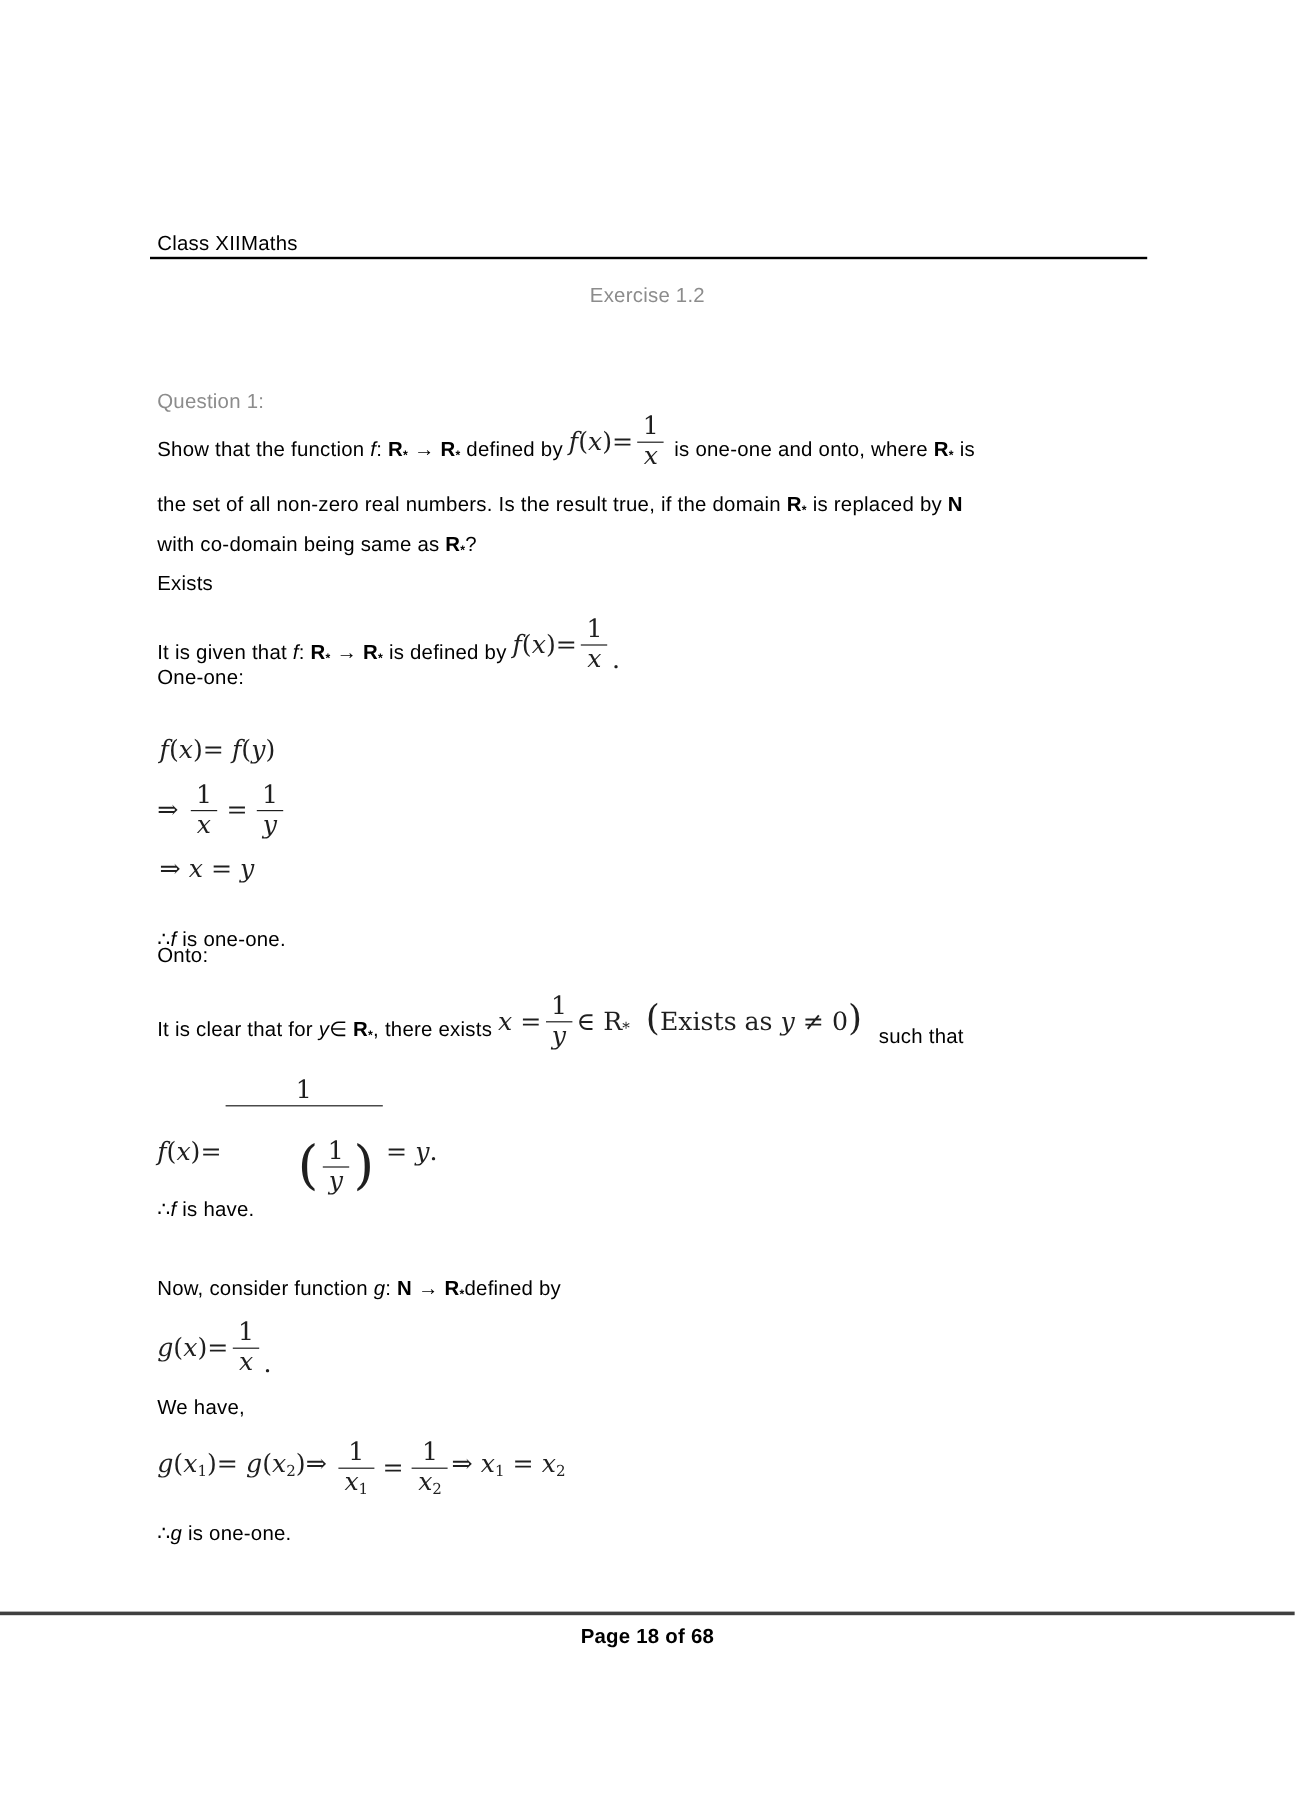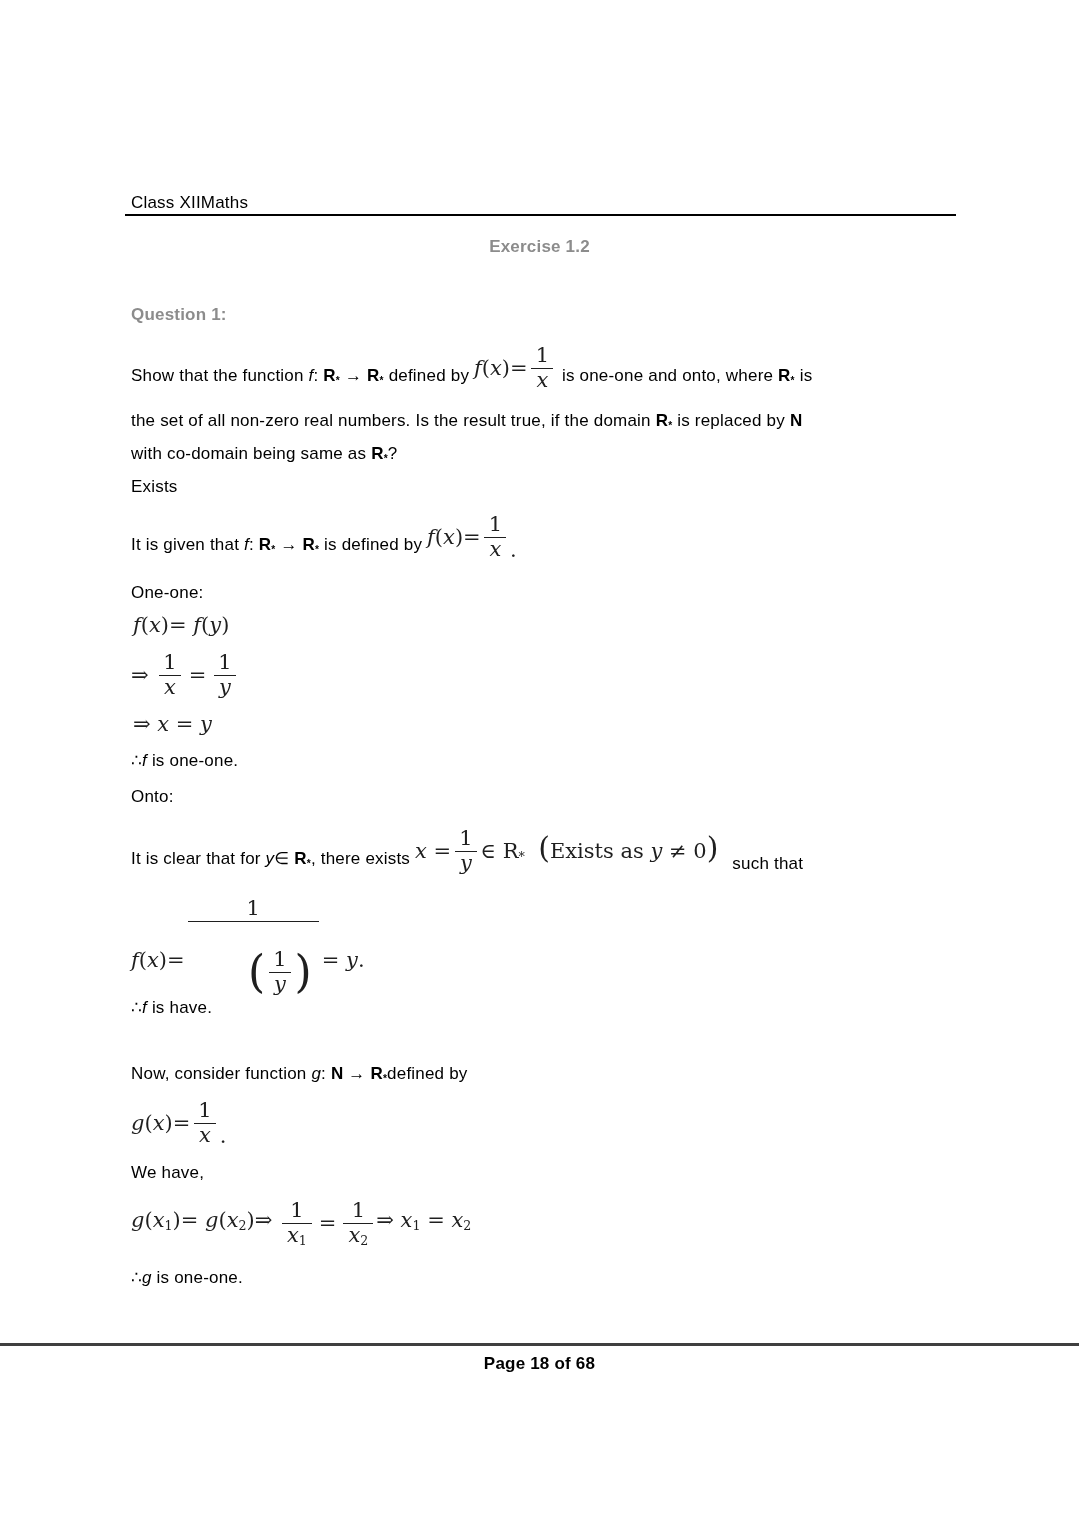--- a/index.html
+++ b/index.html
@@ -9,21 +9,21 @@
     background:#ffffff;
     font-family:"Liberation Sans",sans-serif;
     font-size:17px;color:#000000;
     letter-spacing:0.2px;
     overflow:hidden;
     padding-left:23px;
   }
   .line{position:absolute;left:131px;white-space:pre;line-height:22px;}
   .flexline{display:flex;align-items:flex-end;}
   .center{left:0;width:1079px;text-align:center;}
-  .gray{color:#8c8c8c;font-weight:bold;}
+  .gray{color:#8c8c8c;font-weight:normal;}
   .b{font-weight:bold;}
   .i{font-style:italic;}
   .sub{font-size:0.6em;vertical-align:-0.25em;}
   .bigp{font-size:30px;line-height:1;}
   .bigp2{font-size:44px;line-height:0.85;font-weight:300;font-style:normal;}
   .math{font-family:"DejaVu Serif","Liberation Serif",serif;font-size:21px;color:#1f1f1f;letter-spacing:0;}
   .mrow{display:inline-flex;align-items:center;white-space:pre;}
   .frac{display:inline-flex;flex-direction:column;align-items:center;margin:0 3px;}
   .fn{display:block;padding:0 5px;line-height:1.12;text-align:center;}
   .fd{display:block;padding:0 5px;line-height:1.12;border-top:1.5px solid #1f1f1f;text-align:center;}
@@ -42,21 +42,21 @@
 <div class="page">
 
   <div class="line hdr" style="top:192px">
     <span>Class XII</span>
     <span>Maths</span>
   </div>
   <div class="hrule" style="top:214px;left:125px;width:831px"></div>
 
   <div class="line center gray" style="top:236px">Exercise 1.2</div>
 
-  <div class="line gray" style="top:304px">Question 1:</div>
+  <div class="line gray" style="top:324px">Question 1:</div>
 
   <div class="line flexline" style="top:344px">
     <span><span>Show that the function </span><span class="i">f</span><span>: </span><span class="b">R</span><span class="b sub">*</span><span> → </span><span class="b">R</span><span class="b sub">*</span><span> defined by </span></span>
     <span class="math mrow">
       <span><span class="i">f</span><span>(</span><span class="i">x</span><span>)=</span></span>
       <span class="frac">
         <span class="fn">1</span>
         <span class="fd i">x</span>
       </span>
     </span>
@@ -72,40 +72,40 @@
     <span class="math mrow">
       <span><span class="i">f</span><span>(</span><span class="i">x</span><span>)=</span></span>
       <span class="frac">
         <span class="fn">1</span>
         <span class="fd i">x</span>
       </span>
       <span class="mdot">.</span>
     </span>
   </div>
 
-  <div class="line" style="top:582px">One-one:</div>
+  <div class="line" style="top:554px">One-one:</div>
 
   <div class="line math" style="top:614px;left:133px"><span class="i">f</span><span>(</span><span class="i">x</span><span>)= </span><span class="i">f</span><span>(</span><span class="i">y</span><span>)</span></div>
 
   <div class="line math mrow" style="top:651px">
     <span><span>⇒ </span></span>
     <span class="frac">
       <span class="fn">1</span>
       <span class="fd i">x</span>
     </span>
     <span class="mop">=</span>
     <span class="frac">
       <span class="fn">1</span>
       <span class="fd i">y</span>
     </span>
   </div>
 
   <div class="line math" style="top:713px;left:133px"><span>⇒ </span><span class="i">x</span><span> = </span><span class="i">y</span></div>
 
-  <div class="line" style="top:750px"><span>∴</span><span class="i">f</span><span> is one-one.</span></div>
+  <div class="line" style="top:772px"><span>∴</span><span class="i">f</span><span> is one-one.</span></div>
   <div class="line" style="top:786px">Onto:</div>
 
   <div class="line flexline" style="top:827px">
     <span><span>It is clear that for </span><span class="i">y</span><span>∈ </span><span class="b">R</span><span class="b sub">*</span><span>, there exists </span></span>
     <span class="math mrow">
       <span><span class="i">x</span><span> =</span></span>
       <span class="frac">
         <span class="fn">1</span>
         <span class="fd i">y</span>
       </span>

